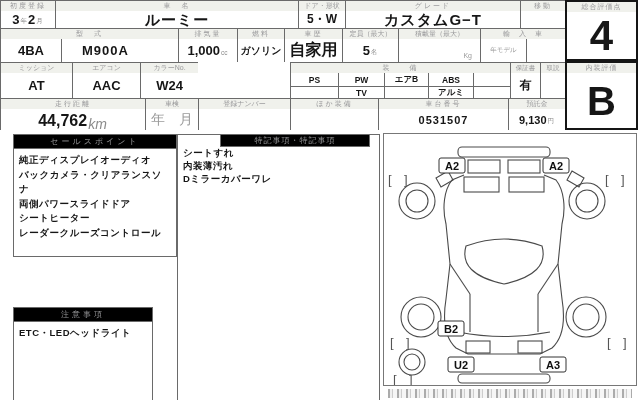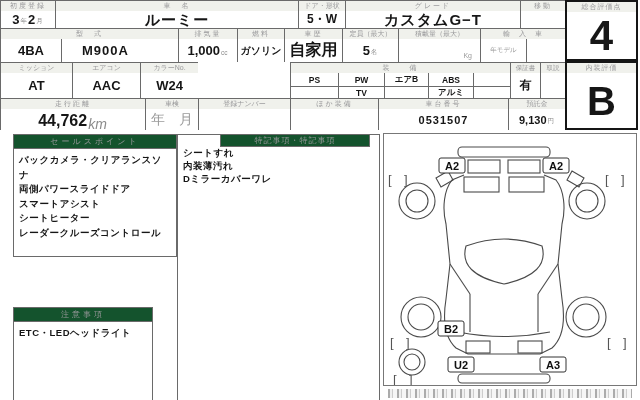--- a/index.html
+++ b/index.html
@@ -50,21 +50,21 @@
   .eq{font-size:8.5px;font-weight:bold;display:flex;align-items:center;justify-content:center;}
   .eq.r2{border-top:1px solid #6a6a6a;}
   .eq.bl{border-left:1px solid #6a6a6a;}
   
   #r1{left:565px;top:0;width:73px;height:61px;border:2px solid #151515;background:#fff;display:flex;flex-direction:column;}
   #r2{left:565px;top:61px;width:73px;height:69px;border:2px solid #151515;background:#fff;display:flex;flex-direction:column;}
   .score-lbl{flex:0 0 10px;background:#f0f1ec;color:#98989a;font-size:7px;line-height:10px;text-align:center;letter-spacing:1px;}
   .score-val{flex:1;display:flex;align-items:center;justify-content:center;font-weight:bold;font-size:40px;line-height:1;}
   
   .panel{position:absolute;box-sizing:border-box;border:1px solid #6a6a6a;background:#fff;}
-  .panel .hd{height:13px;border-bottom:1px solid #6a6a6a;background:#14532d;color:#98989a;
+  .panel .hd{height:13px;border-bottom:1px solid #6a6a6a;background:#000000;color:#98989a;
              font-size:8px;line-height:13px;text-align:center;letter-spacing:3px;white-space:nowrap;}
   #sales{left:13px;top:134px;width:164px;height:123px;}
   #cautions{left:13px;top:259px;width:140px;height:141px;border-bottom:none;margin-top:48px;}
   #remarks{left:177px;top:134px;width:203px;height:266px;border-bottom:none;}
   #remarks .hd{position:absolute;left:42px;top:-1px;width:150px;height:13px;border:1px solid #6a6a6a;
                box-sizing:border-box;line-height:12px;letter-spacing:1px;}
   .body-list{padding:4px 5px;font-size:9.5px;font-weight:bold;line-height:14.5px;letter-spacing:0.5px;}
   #remarks .body-list{padding-top:11px;line-height:13px;}
   #cautions .body-list .li{margin-bottom:10px;}
   
@@ -248,23 +248,23 @@
   <div class="score-val" style="font-size:42px;">4</div>
 </div>
 <div class="abs" id="r2">
   <div class="score-lbl">内装評価</div>
   <div class="score-val">B</div>
 </div>
 
 <div class="panel" id="sales">
   <div class="hd">セールスポイント</div>
   <div class="body-list">
+    <div class="li">純正ディスプレイオーディオ</div>
     <div class="li">バックカメラ・クリアランスソナ</div>
     <div class="li">両側パワースライドドア</div>
-    <div class="li">スマートアシスト</div>
     <div class="li">シートヒーター</div>
     <div class="li">レーダークルーズコントロール</div>
   </div>
 </div>
 
 <div class="panel" id="cautions">
   <div class="hd">注意事項</div>
   <div class="body-list">
     <div class="li">ETC・LEDヘッドライト</div>
   </div>

